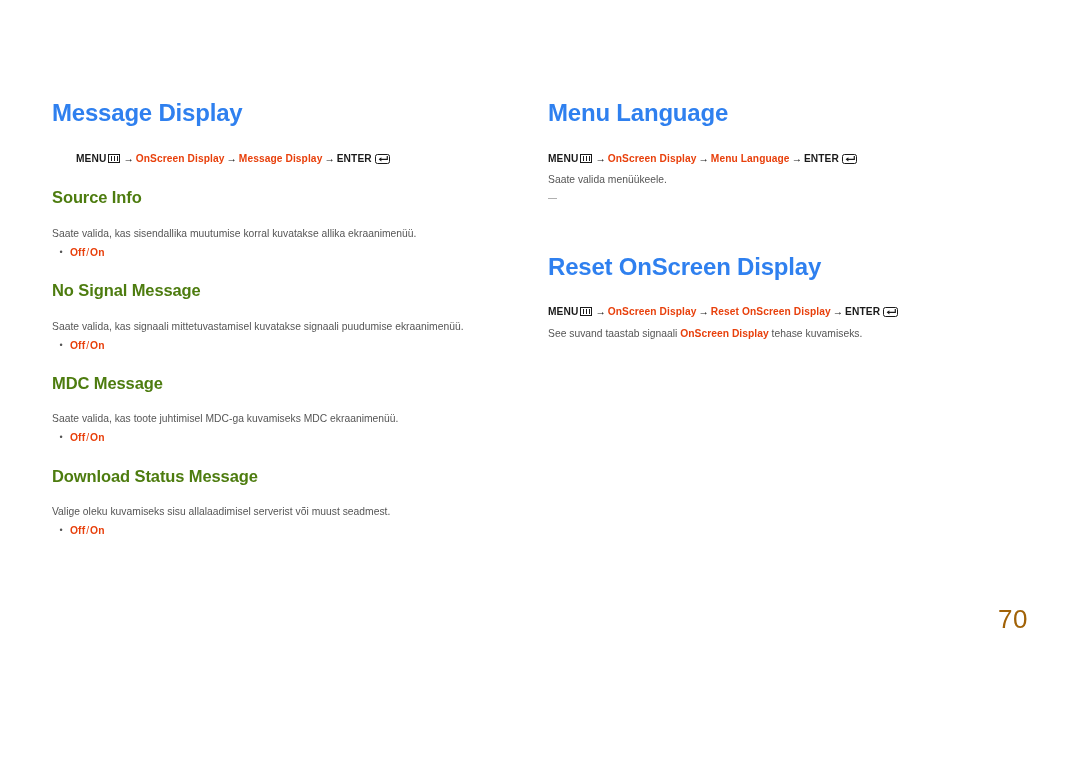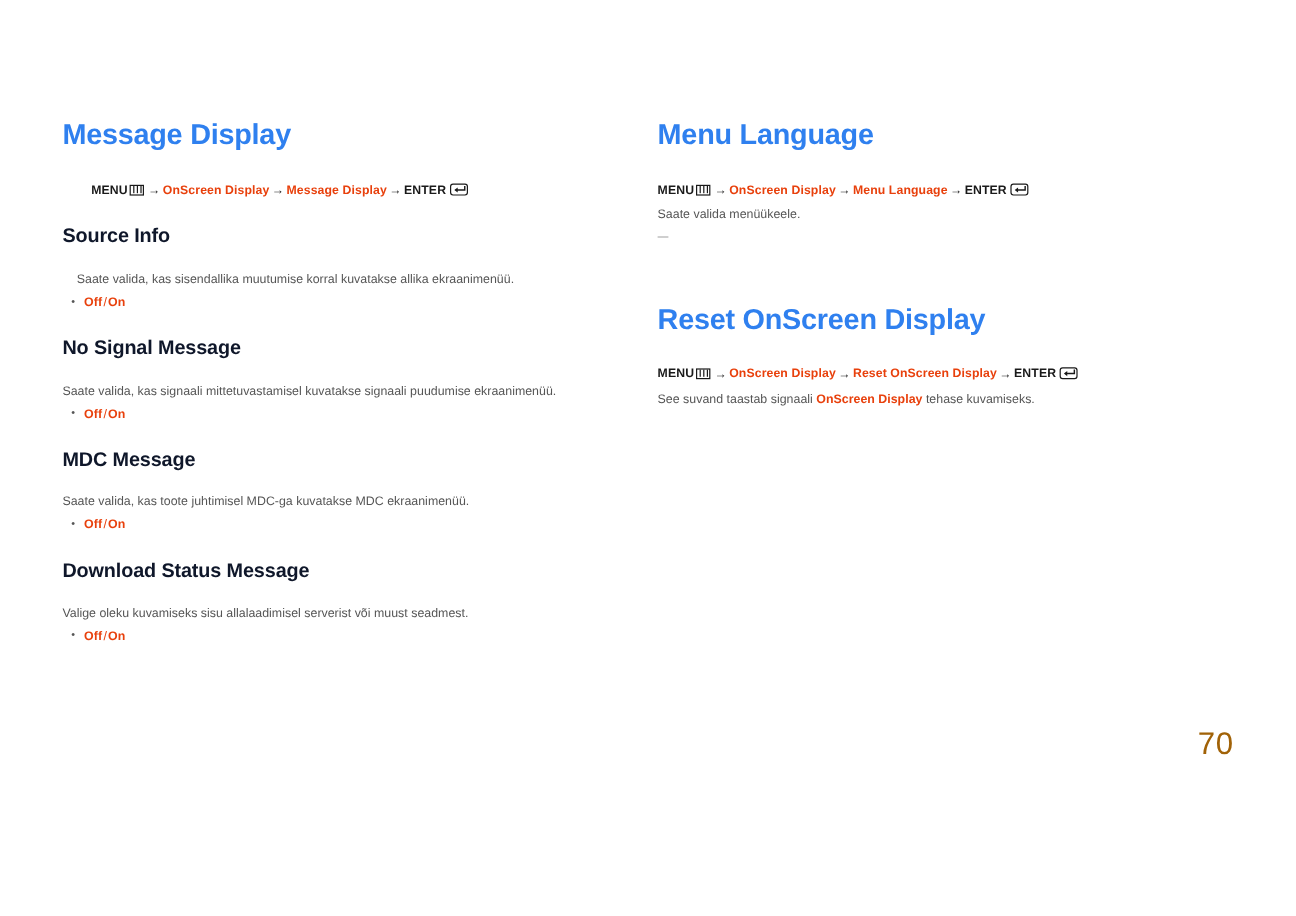--- a/index.html
+++ b/index.html
@@ -33,21 +33,21 @@
     font-weight: bold;
     color: #2f80ef;
     margin: 0;
     letter-spacing: -0.2px;
     line-height: 1.1;
     white-space: nowrap;
   }
   h2.sub-title {
     font-size: 16.5px;
     font-weight: bold;
-    color: #0f172a;
+    color: #4d7c0f;
     margin: 0;
     letter-spacing: -0.1px;
     line-height: 1.15;
     white-space: nowrap;
   }
   .crumb {
     font-size: 10.2px;
     font-weight: bold;
     color: #1a1a1a;
     line-height: 1.2;
@@ -163,33 +163,33 @@
     <h1 class="section-title abs" style="top:100px;">Message Display</h1>
 
     <div class="crumb abs" style="top:153px;margin-left:24px;">
       <span>MENU</span><span class="menu-icon"><i></i><i></i><i></i></span><span class="arrow">→</span><span class="hl">OnScreen Display</span><span class="arrow">→</span><span class="hl">Message Display</span><span class="arrow">→</span><span>ENTER</span><span class="enter-icon"><svg width="12" height="8" viewBox="0 0 12 8">
             <path d="M10.3 0.9 L10.3 4.3 L2.6 4.3" fill="none" stroke="#1a1a1a" stroke-width="1.2"></path>
             <path d="M4.4 2.2 L1.6 4.35 L4.4 6.5 Z" fill="#1a1a1a"></path>
           </svg></span>
     </div>
 
     <h2 class="sub-title abs" style="top:188px;">Source Info</h2>
-    <div class="desc abs" style="top:227px;margin-left:12px;">Saate valida, kas sisendallika muutumise korral kuvatakse allika ekraanimenüü.</div>
+    <div class="desc abs" style="top:227px;">Saate valida, kas sisendallika muutumise korral kuvatakse allika ekraanimenüü.</div>
     <div class="opt-row abs" style="top:246px;">
       <span class="bullet">•</span><span class="opt">Off</span><span class="slash">/</span><span class="opt">On</span>
     </div>
 
     <h2 class="sub-title abs" style="top:281px;">No Signal Message</h2>
     <div class="desc abs" style="top:320px;">Saate valida, kas signaali mittetuvastamisel kuvatakse signaali puudumise ekraanimenüü.</div>
     <div class="opt-row abs" style="top:339px;">
       <span class="bullet">•</span><span class="opt">Off</span><span class="slash">/</span><span class="opt">On</span>
     </div>
 
     <h2 class="sub-title abs" style="top:374px;">MDC Message</h2>
-    <div class="desc abs" style="top:412px;">Saate valida, kas toote juhtimisel MDC-ga kuvatakse MDC ekraanimenüü.</div>
+    <div class="desc abs" style="top:412px;">Saate valida, kas toote juhtimisel MDC-ga kuvamiseks MDC ekraanimenüü.</div>
     <div class="opt-row abs" style="top:431px;">
       <span class="bullet">•</span><span class="opt">Off</span><span class="slash">/</span><span class="opt">On</span>
     </div>
 
     <h2 class="sub-title abs" style="top:467px;">Download Status Message</h2>
     <div class="desc abs" style="top:505px;">Valige oleku kuvamiseks sisu allalaadimisel serverist või muust seadmest.</div>
     <div class="opt-row abs" style="top:524px;">
       <span class="bullet">•</span><span class="opt">Off</span><span class="slash">/</span><span class="opt">On</span>
     </div>
 

